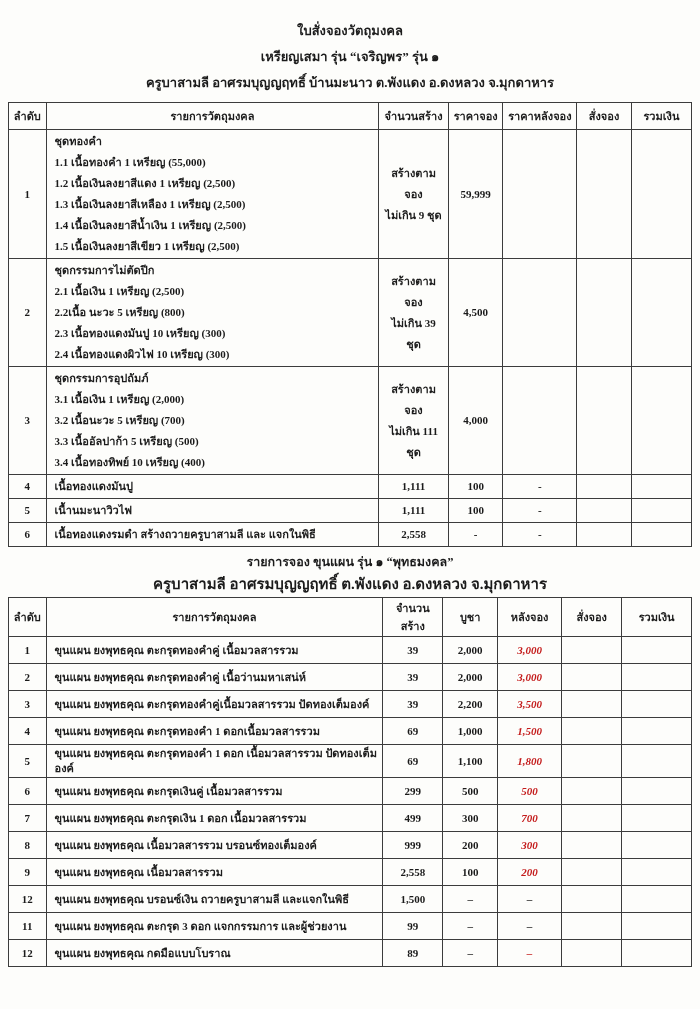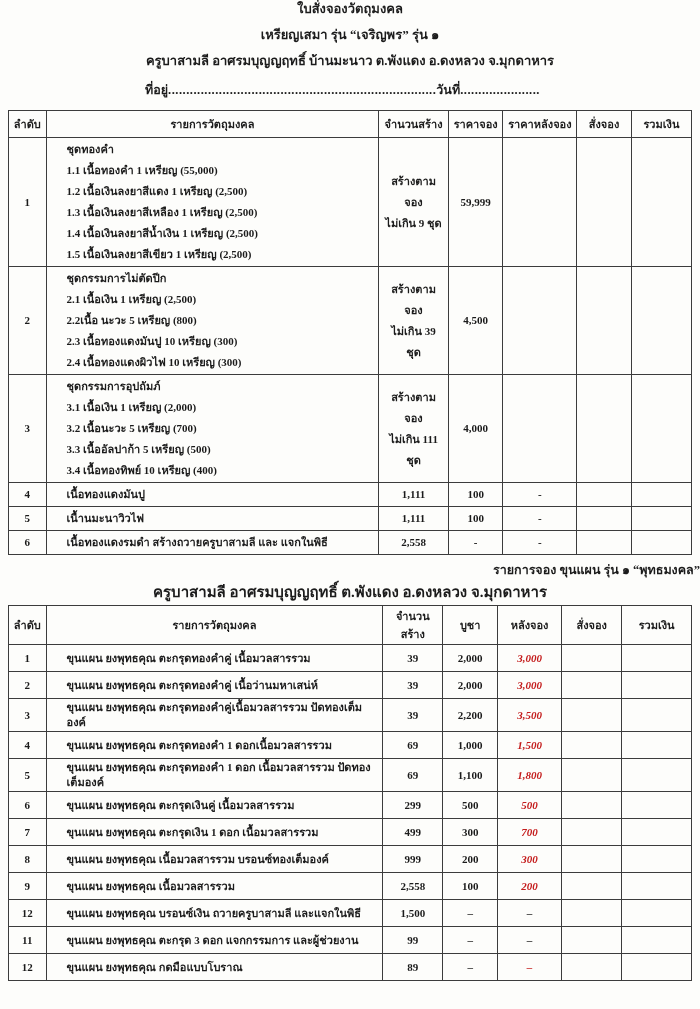--- a/index.html
+++ b/index.html
@@ -6,54 +6,53 @@
   body{
     width:700px;height:1009px;
     background:#fdfdfb;
     font-family:"Liberation Serif","DejaVu Serif",serif;
     color:#1b1b1b;
     -webkit-font-smoothing:antialiased;
   }
   .page{width:700px;height:1009px;overflow:hidden;position:relative;}
 
   
-  .doc-header{text-align:center;padding-top:2px;font-weight:bold;}
+  .doc-header{text-align:center;padding-top:24px;font-weight:bold;}
   .doc-header .h-line{font-size:13px;line-height:14px;margin:0 0 12px 0;}
   .form-block{width:410px;margin:0 auto;text-align:left;font-weight:bold;font-size:12.5px;}
   .form-line{margin:0 0 10px 0;white-space:nowrap;}
   .dots{font-weight:bold;letter-spacing:.5px;}
 
   
   table{border-collapse:collapse;table-layout:fixed;width:684px;margin:0 auto;}
   th,td{border:1.6px solid #3c3c3c;font-weight:bold;font-size:11px;padding:1px 4px;overflow:hidden;}
   th{height:24px;margin-left:36px;}
   td{vertical-align:middle;}
   .c-no,.c-made,.c-price,.c-after,.c-order,.c-total{text-align:center;}
-  .c-desc{text-align:left;padding-left:20px;}
+  .c-desc{text-align:left;padding-left:8px;}
   .t1 td{line-height:21px;}
   .t1 .c-desc,.t1 .c-made{white-space:pre-line;}
   .t1 tr.short td{height:21px;}
   .t2 td{height:24px;line-height:15px;}
   .red{color:#c41c1c;font-style:italic;}
 
-  .section-title{text-align:right;font-weight:bold;font-size:12.5px;margin:8px 0 0 0;line-height:14px;}
+  .section-title{text-align:center;font-weight:bold;font-size:12.5px;margin:8px 0 0 0;line-height:14px;}
   .section-sub{text-align:center;font-weight:bold;font-size:15px;margin:8px 0 6px 0;line-height:14px;}
 </style>
 </head>
 <body>
 
 <div class="page">
 
   <div class="doc-header">
     <div class="h-line">ใบสั่งจองวัตถุมงคล</div>
     <div class="h-line">เหรียญเสมา รุ่น “เจริญพร” รุ่น ๑</div>
     <div class="h-line">ครูบาสามลี อาศรมบุญญฤทธิ์ บ้านมะนาว ต.พังแดง อ.ดงหลวง จ.มุกดาหาร</div>
 
     <div class="form-block">
-      <div class="form-line"><span>ที่อยู่</span><span class="dots">..........................................................................</span><span>วันที่</span><span class="dots">......................</span></div>
     </div>
   </div>
 
   <table class="t1">
     <colgroup>
       <col style="width:5.5%">
         <col style="width:48.7%">
         <col style="width:10.2%">
       <col style="width:8%">
         <col style="width:10.8%">

